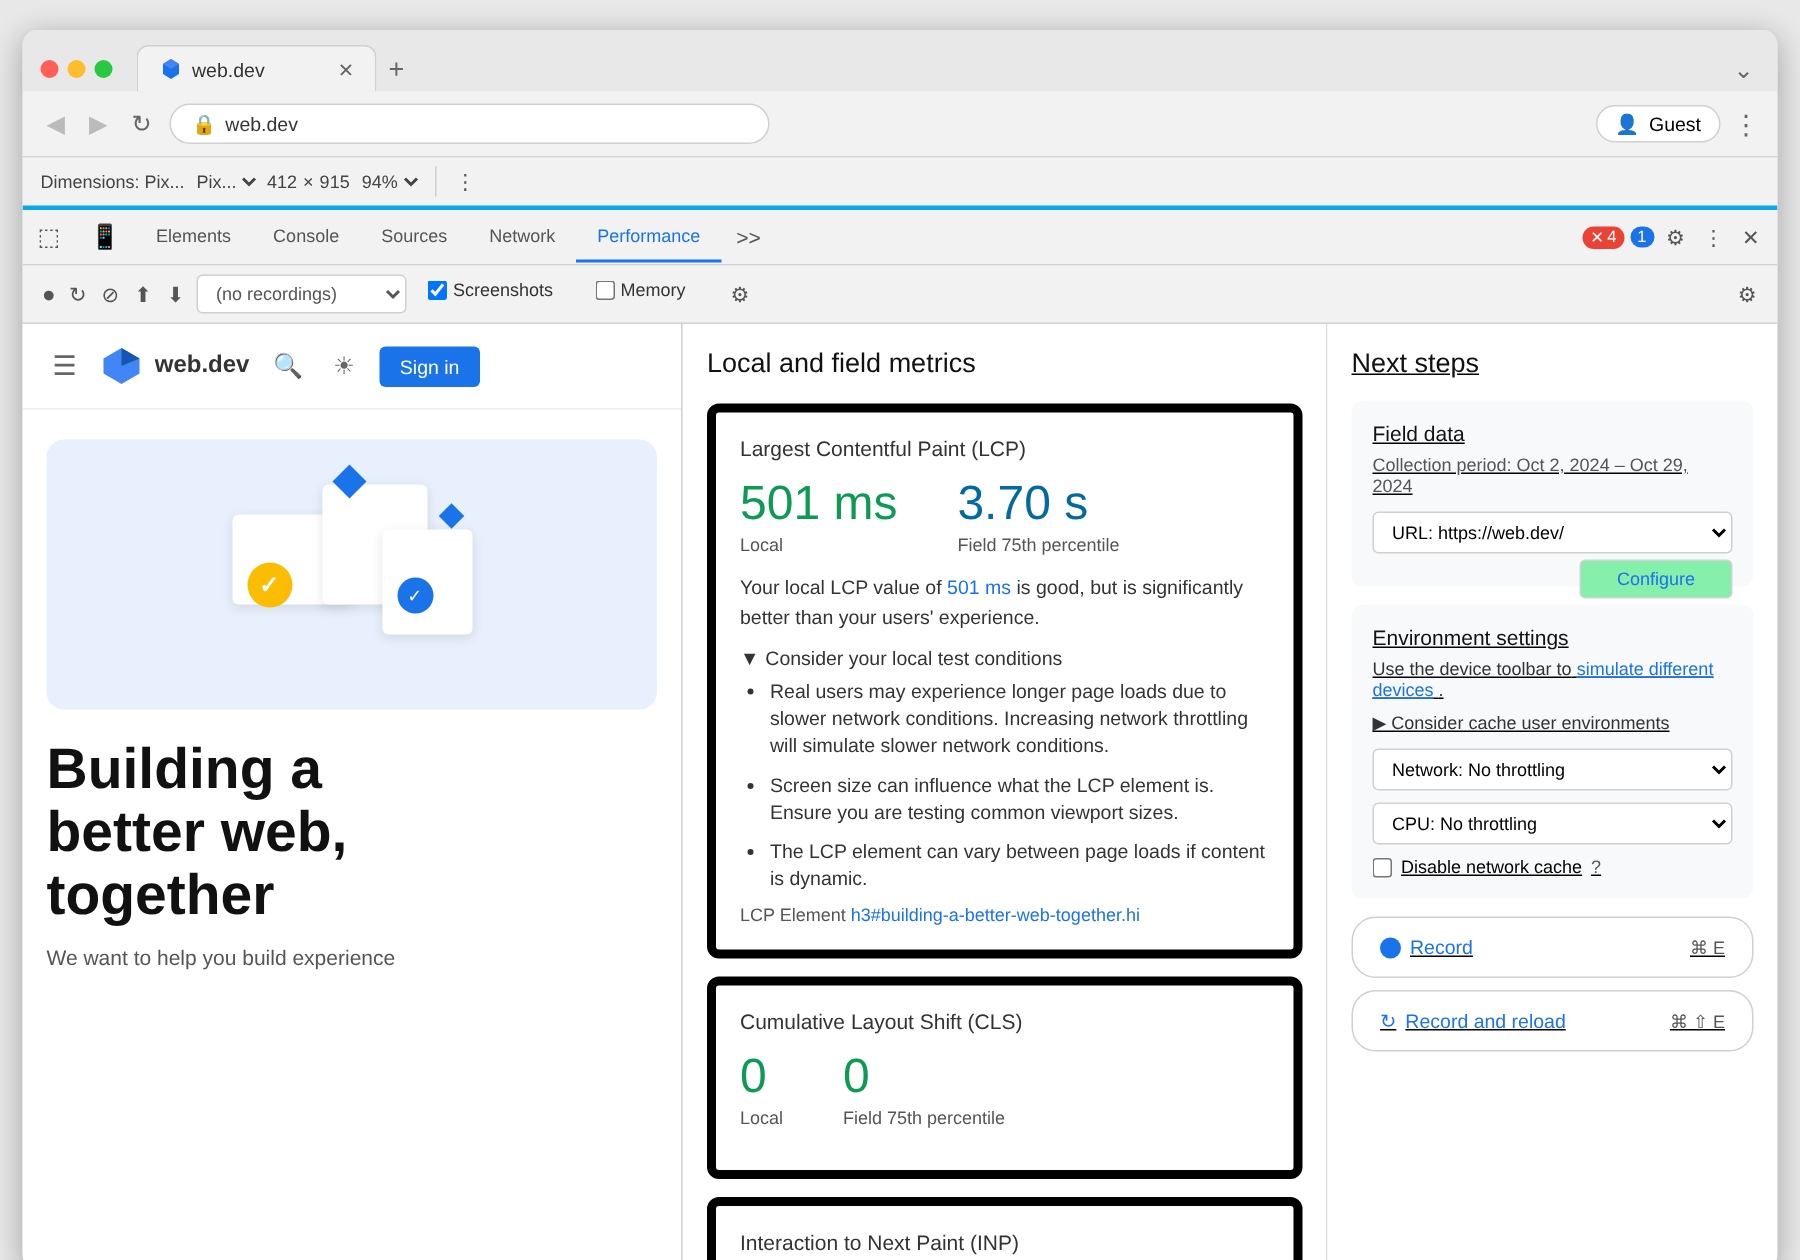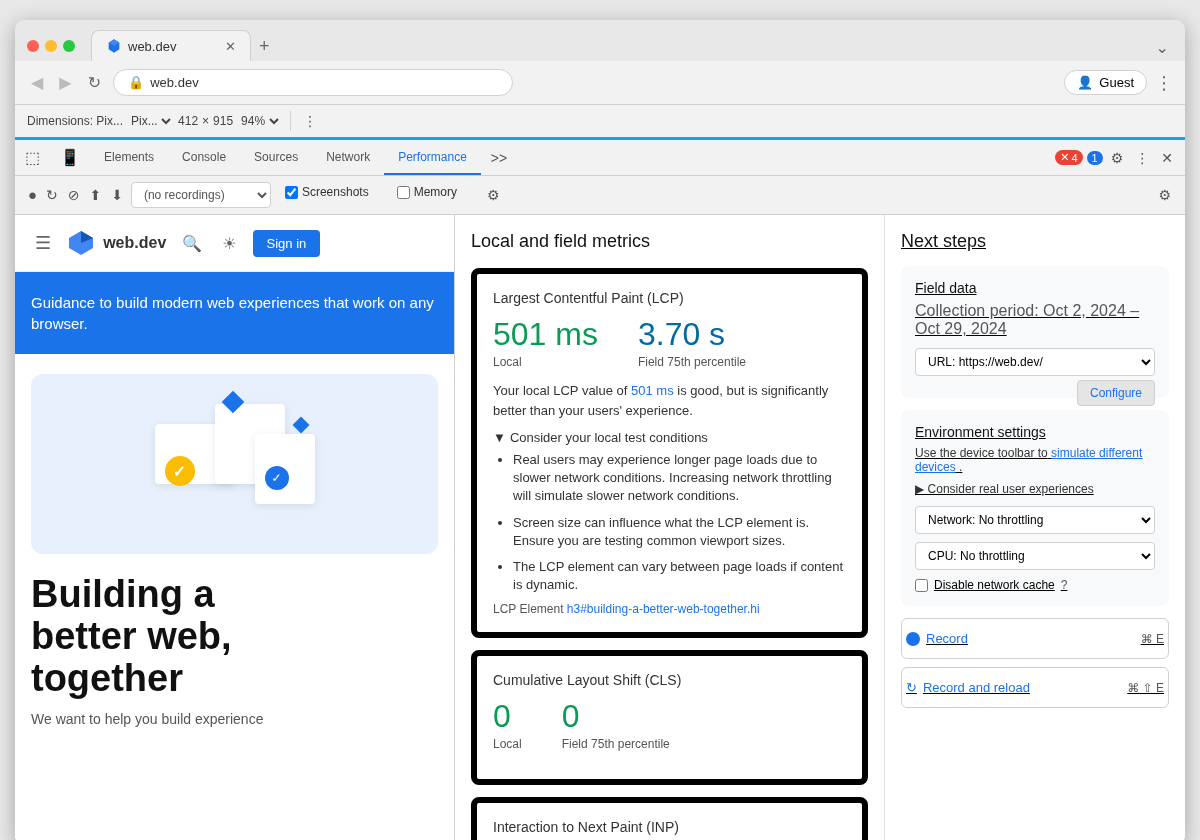--- a/index.html
+++ b/index.html
@@ -94,31 +94,31 @@
     .consider-list li { font-size: 13px; color: #333; margin-bottom: 8px; line-height: 1.4; }
     .lcp-element { font-size: 12px; color: #555; margin-top: 8px; }
     .lcp-element a { color: #1a73e8; text-decoration: none; }
 
     
     .nextsteps-panel { width: 300px; padding: 16px; overflow-y: auto; background: white; flex-shrink: 0; text-decoration: underline; }
     .nextsteps-title { font-size: 18px; font-weight: 400; color: #111; margin-bottom: 14px; }
     
     .ns-card { background: #f8f9fa; border-radius: 8px; padding: 14px; margin-bottom: 12px; }
     .ns-card-title { font-size: 14px; font-weight: 500; color: #111; margin-bottom: 6px; }
-    .ns-card-subtitle { font-size: 16px; color: #555; margin-bottom: 10px; }
+    .ns-card-subtitle { font-size: 12px; color: #555; margin-bottom: 10px; }
     .ns-field { margin-bottom: 8px; }
     .ns-select { border: 1px solid #d0d0d0; border-radius: 4px; padding: 5px 8px; font-size: 12px; width: 100%; background: white; cursor: pointer; }
-    .ns-configure-btn { float: right; margin-top: -4px; background: #e5e5e5; border: 1px solid #d0d0d0; border-radius: 4px; padding: 5px 12px; font-size: 12px; color: #1a73e8; cursor: pointer; }
+    .ns-configure-btn { float: right; margin-top: -4px; background: #86efac; border: 1px solid #d0d0d0; border-radius: 4px; padding: 5px 24px; font-size: 12px; color: #1a73e8; cursor: pointer; }
 
     .ns-env-title { font-size: 14px; font-weight: 500; color: #111; margin-bottom: 6px; }
     .ns-env-desc { font-size: 12px; color: #333; margin-bottom: 8px; }
     .ns-env-desc a { color: #1a73e8; }
     .ns-consider-env { font-size: 12px; color: #333; margin-bottom: 10px; display: flex; align-items: center; gap: 4px; cursor: pointer; }
     
-    .record-btn { width: 100%; background: white; border: 1px solid #d0d0d0; border-radius: 6px; padding: 12px 4px; font-size: 13px; color: #1a73e8; cursor: pointer; display: flex; align-items: center; justify-content: space-between; margin-bottom: 8px; }
+    .record-btn { width: 100%; background: white; border: 1px solid #d0d0d0; border-radius: 16px; padding: 12px 18px; font-size: 13px; color: #1a73e8; cursor: pointer; display: flex; align-items: center; justify-content: space-between; margin-bottom: 8px; }
     .record-btn .shortcut { color: #555; font-size: 12px; }
     .record-icon { width: 14px; height: 14px; border-radius: 50%; background: #1a73e8; display: inline-block; margin-right: 6px; }
     .reload-icon { display: inline-block; margin-right: 6px; color: #1a73e8; }
 
     
     ::-webkit-scrollbar { width: 6px; }
     ::-webkit-scrollbar-track { background: transparent; }
     ::-webkit-scrollbar-thumb { background: #ccc; border-radius: 3px; }
 
     
@@ -257,23 +257,20 @@
             </svg>
             <span>web.dev</span>
           </div>
           <button class="nav-btn" style="font-size:16px;">🔍</button>
           <button class="nav-btn" style="font-size:16px;">☀</button>
           <button style="background:#1a73e8;color:white;border:none;border-radius:4px;padding:6px 14px;font-size:13px;cursor:pointer;">
             <span>Sign in</span>
           </button>
         </div>
 
-        <div class="hero-banner">
-          <p>Guidance to build modern web experiences that work on any browser.</p>
-        </div>
 
         <div class="site-illustration">
           <div class="illustration-content">
             <div class="illus-box illus-rect1"></div>
             <div class="illus-box illus-rect2"></div>
             <div class="illus-box illus-rect3"></div>
             <div class="illus-box illus-diamond"></div>
             <div class="illus-box illus-diamond2"></div>
             <div class="illus-box illus-check">✓</div>
             <div class="illus-box illus-check2">✓</div>
@@ -366,21 +363,21 @@
         </div>
 
         <div class="ns-card">
           <div class="ns-env-title">Environment settings</div>
           <div class="ns-env-desc">
             <span>Use the device toolbar to</span>
             <a href="#">simulate different devices</a>
             <span>.</span>
           </div>
           <div class="ns-consider-env">
-            <span>▶ Consider real user experiences</span>
+            <span>▶ Consider cache user environments</span>
           </div>
           <div class="ns-field">
             <select class="ns-select">
               <option>Network: No throttling</option>
             </select>
           </div>
           <div class="ns-field">
             <select class="ns-select">
               <option>CPU: No throttling</option>
             </select>

